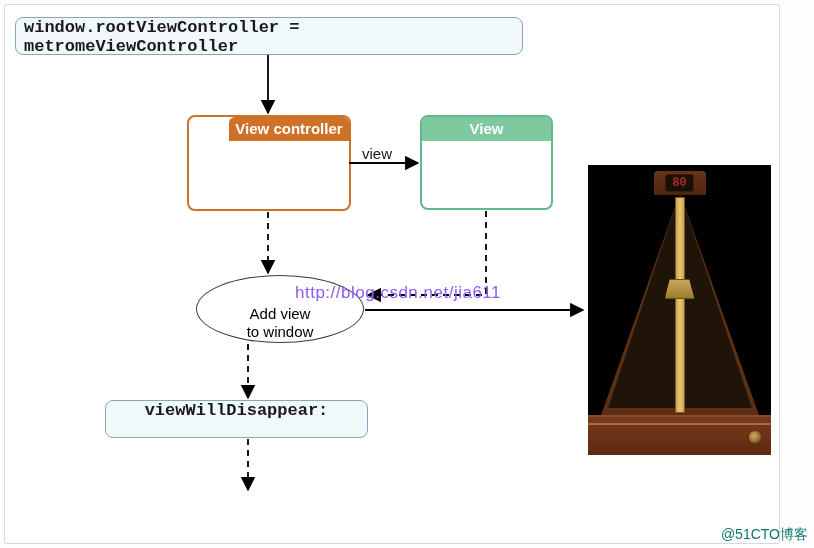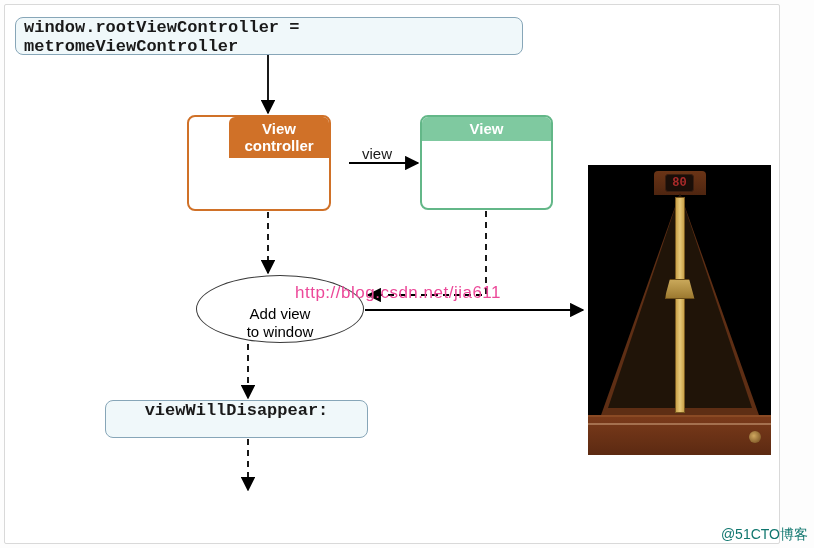--- a/index.html
+++ b/index.html
@@ -70,21 +70,21 @@
     position: absolute;
     font-size: 15px;
     color: #1a1a1a;
     background: transparent;
   }
 
   svg.arrows { position: absolute; left: 0; top: 0; pointer-events: none; }
 
   .watermark-center {
     position: absolute;
-    color: #ec4899;
+    color: #8b5cf6;
     font-size: 17px;
     letter-spacing: 0.5px;
     font-family: Arial, sans-serif;
     text-align: right;
   }
   .watermark-corner {
     position: absolute;
     color: #0f766e;
     font-size: 14px;
   }
@@ -169,21 +169,21 @@
 </style>
 </head>
 <body>
 
 <div class="frame">
 
   <div class="box-blue" style="left:10px; top:12px; width:508px; height:38px;">
     <span>window.rootViewController = metromeViewController</span>
   </div>
 
-  <div class="vc-box" style="left:182px; top:110px; width:144px; height:96px;padding-left:40px;">
+  <div class="vc-box" style="left:182px; top:110px; width:164px; height:96px;padding-left:40px;">
     <div class="vc-header">View controller</div>
   </div>
 
   <div class="view-box" style="left:415px; top:110px; width:133px; height:95px;">
     <div class="view-header">View</div>
   </div>
 
   <div class="edge-label" style="left:357px; top:140px;">view</div>
 
   <div class="ellipse" style="left:191px; top:270px; width:168px; height:68px; white-space:pre-line;">

